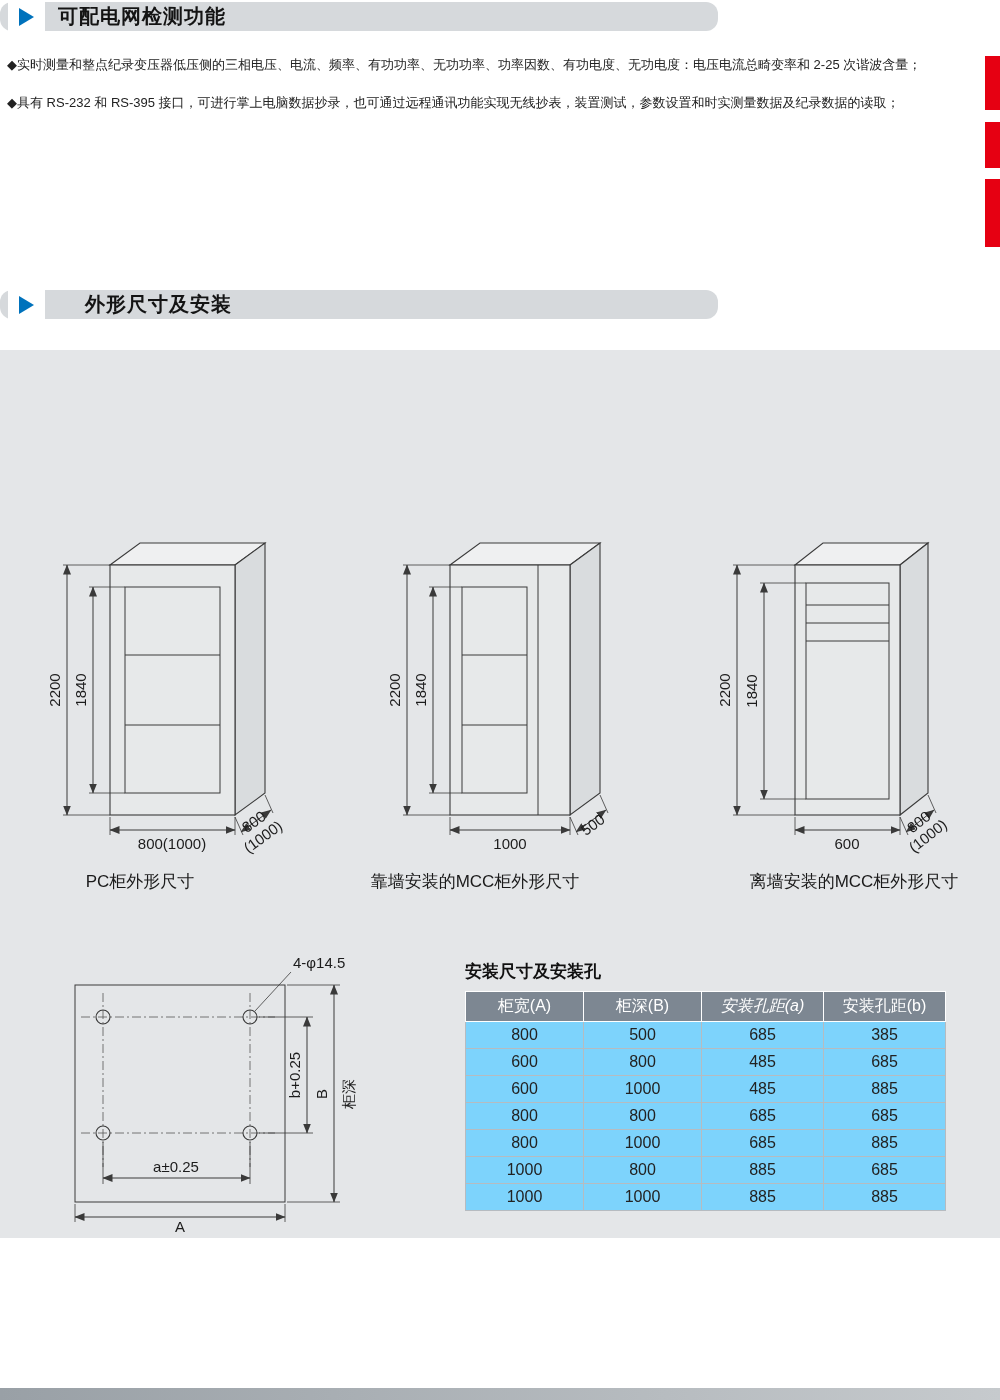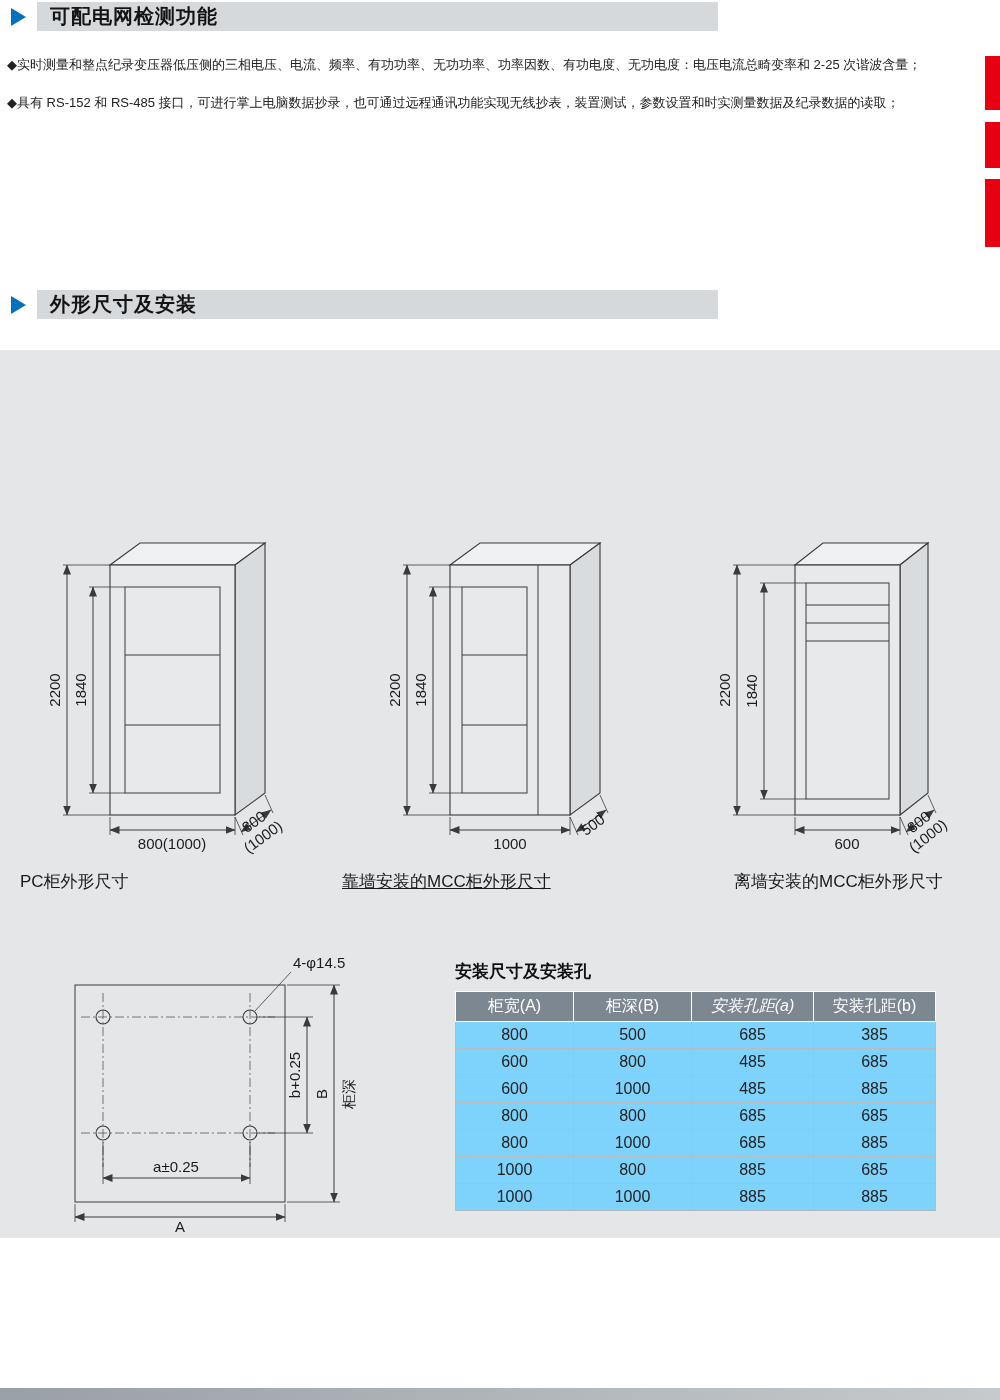--- a/index.html
+++ b/index.html
@@ -4,41 +4,41 @@
 <style>
   * { box-sizing: border-box; }
   html, body { margin: 0; padding: 0; background: #ffffff; }
   .page {
     position: relative; width: 1000px; height: 1400px; overflow: hidden;
     background: #ffffff; color: #1a1a1a;
     font-family: "Liberation Sans", "DejaVu Sans", sans-serif;
   }
   .section-header {
     position: absolute; left: 0; width: 718px; height: 29px;
-    background: #d6d9dc; display: flex; align-items: center; padding-left: 0;
+    background: #d6d9dc; display: flex; align-items: center; padding-left: 8px; border-radius: 12px;
   }
   .icon-box {
     width: 37px; height: 29px; background: #ffffff; flex: 0 0 auto;
     display: flex; align-items: center; justify-content: center;
   }
   .tri {
     width: 0; height: 0;
     border-left: 15px solid #0072bc;
     border-top: 9px solid transparent;
     border-bottom: 9px solid transparent;
   }
   .section-title { font-size: 20px; font-weight: bold; margin-left: 13px; letter-spacing: 1px; color: #141414; }
   .features { position: absolute; top: 51px; left: 7px; width: 968px; }
   .features p { margin: 0 0 11px 0; font-size: 13px; line-height: 27px; text-align: justify; color: #222; }
   .accent-bar { position: absolute; right: 0; width: 15px; background: #e60012; }
   .panel { position: absolute; top: 350px; left: 0; width: 1000px; height: 888px; background: #e4e6e8; }
   .cab { position: absolute; top: 185px; }
   .mount { position: absolute; left: 45px; top: 580px; }
-  .caption { position: absolute; top: 520px; text-align: left; font-size: 17px; color: #1a1a1a; }
-  .install { position: absolute; left: 455px; top: 610px; width: 480px; }
+  .caption { position: absolute; top: 520px; text-align: center; font-size: 17px; color: #1a1a1a; }
+  .install { position: absolute; left: 465px; top: 610px; width: 480px; }
   .install-title { font-size: 17px; font-weight: bold; margin-bottom: 8px; color: #111; }
   table.dim-table { border-collapse: collapse; width: 480px; table-layout: fixed; background: #7dd3fc; border: 1px solid #989ea4; }
   table.dim-table th {
     background: #7d8792; color: #ffffff; font-weight: normal; font-size: 16px;
     height: 30px; border: 1px solid #ffffff; padding: 0;
   }
   table.dim-table td {
     font-size: 16px; height: 27px; text-align: center; color: #222;
     border: 1px solid #b6bbc0; padding: 0;
   }
@@ -64,28 +64,28 @@
 
   <div class="section-header" style="top:2px;">
     <span class="icon-box">
       <span class="tri"></span>
     </span>
     <span class="section-title">可配电网检测功能</span>
   </div>
 
   <div class="features">
     <p>◆实时测量和整点纪录变压器低压侧的三相电压、电流、频率、有功功率、无功功率、功率因数、有功电度、无功电度：电压电流总畸变率和 2-25 次谐波含量；</p>
-    <p>◆具有 RS-152 和 RS-485 接口，可进行掌上电脑数据抄录，也可通过远程通讯功能实现无线抄表，装置测试，参数设置和时实测量数据及纪录数据的读取；</p>
+    <p>◆具有 RS-232 和 RS-395 接口，可进行掌上电脑数据抄录，也可通过远程通讯功能实现无线抄表，装置测试，参数设置和时实测量数据及纪录数据的读取；</p>
   </div>
 
   <div class="accent-bar" style="top:56px;height:54px;"></div>
   <div class="accent-bar" style="top:122px;height:46px;"></div>
   <div class="accent-bar" style="top:179px;height:68px;"></div>
 
-  <div class="section-header" style="top:290px;">
+  <div class="section-header" style="top:290px;gap:27px;">
     <span class="icon-box">
       <span class="tri"></span>
     </span>
     <span class="section-title">外形尺寸及安装</span>
   </div>
 
   <div class="panel">
 
     <svg class="cab" style="left:35px;" width="280" height="330" viewBox="0 0 280 330">
       <defs>
@@ -205,21 +205,21 @@
       <g>
         <line class="ext" x1="200" y1="282" x2="208" y2="300"></line>
         <line class="ext" x1="228" y1="260" x2="236" y2="278"></line>
         <line class="dim" x1="206" y1="297" x2="234" y2="275" marker-start="url(#ar3)" marker-end="url(#ar3)"></line>
         <text x="222" y="291" text-anchor="middle" transform="rotate(-38 222 291)">800</text>
         <text x="231" y="305" text-anchor="middle" transform="rotate(-38 231 305)">(1000)</text>
       </g>
     </svg>
 
     <div class="caption" style="left:20px;width:240px;">PC柜外形尺寸</div>
-    <div class="caption" style="left:342px;width:240px;text-decoration:underline;">靠墙安装的MCC柜外形尺寸</div>
+    <div class="caption" style="left:355px;width:240px;">靠墙安装的MCC柜外形尺寸</div>
     <div class="caption" style="left:734px;width:240px;">离墙安装的MCC柜外形尺寸</div>
 
     <svg class="mount" width="370" height="305" viewBox="0 0 370 305">
       <defs>
         <marker id="ar4" viewBox="0 0 10 8" markerWidth="10" markerHeight="8" refX="9.5" refY="4" orient="auto-start-reverse" markerUnits="userSpaceOnUse">
           <path d="M0,0 L10,4 L0,8 Z" fill="#3a3a3a"></path>
         </marker>
       </defs>
       <g>
         <rect class="inner" x="30" y="55" width="210" height="217"></rect>

